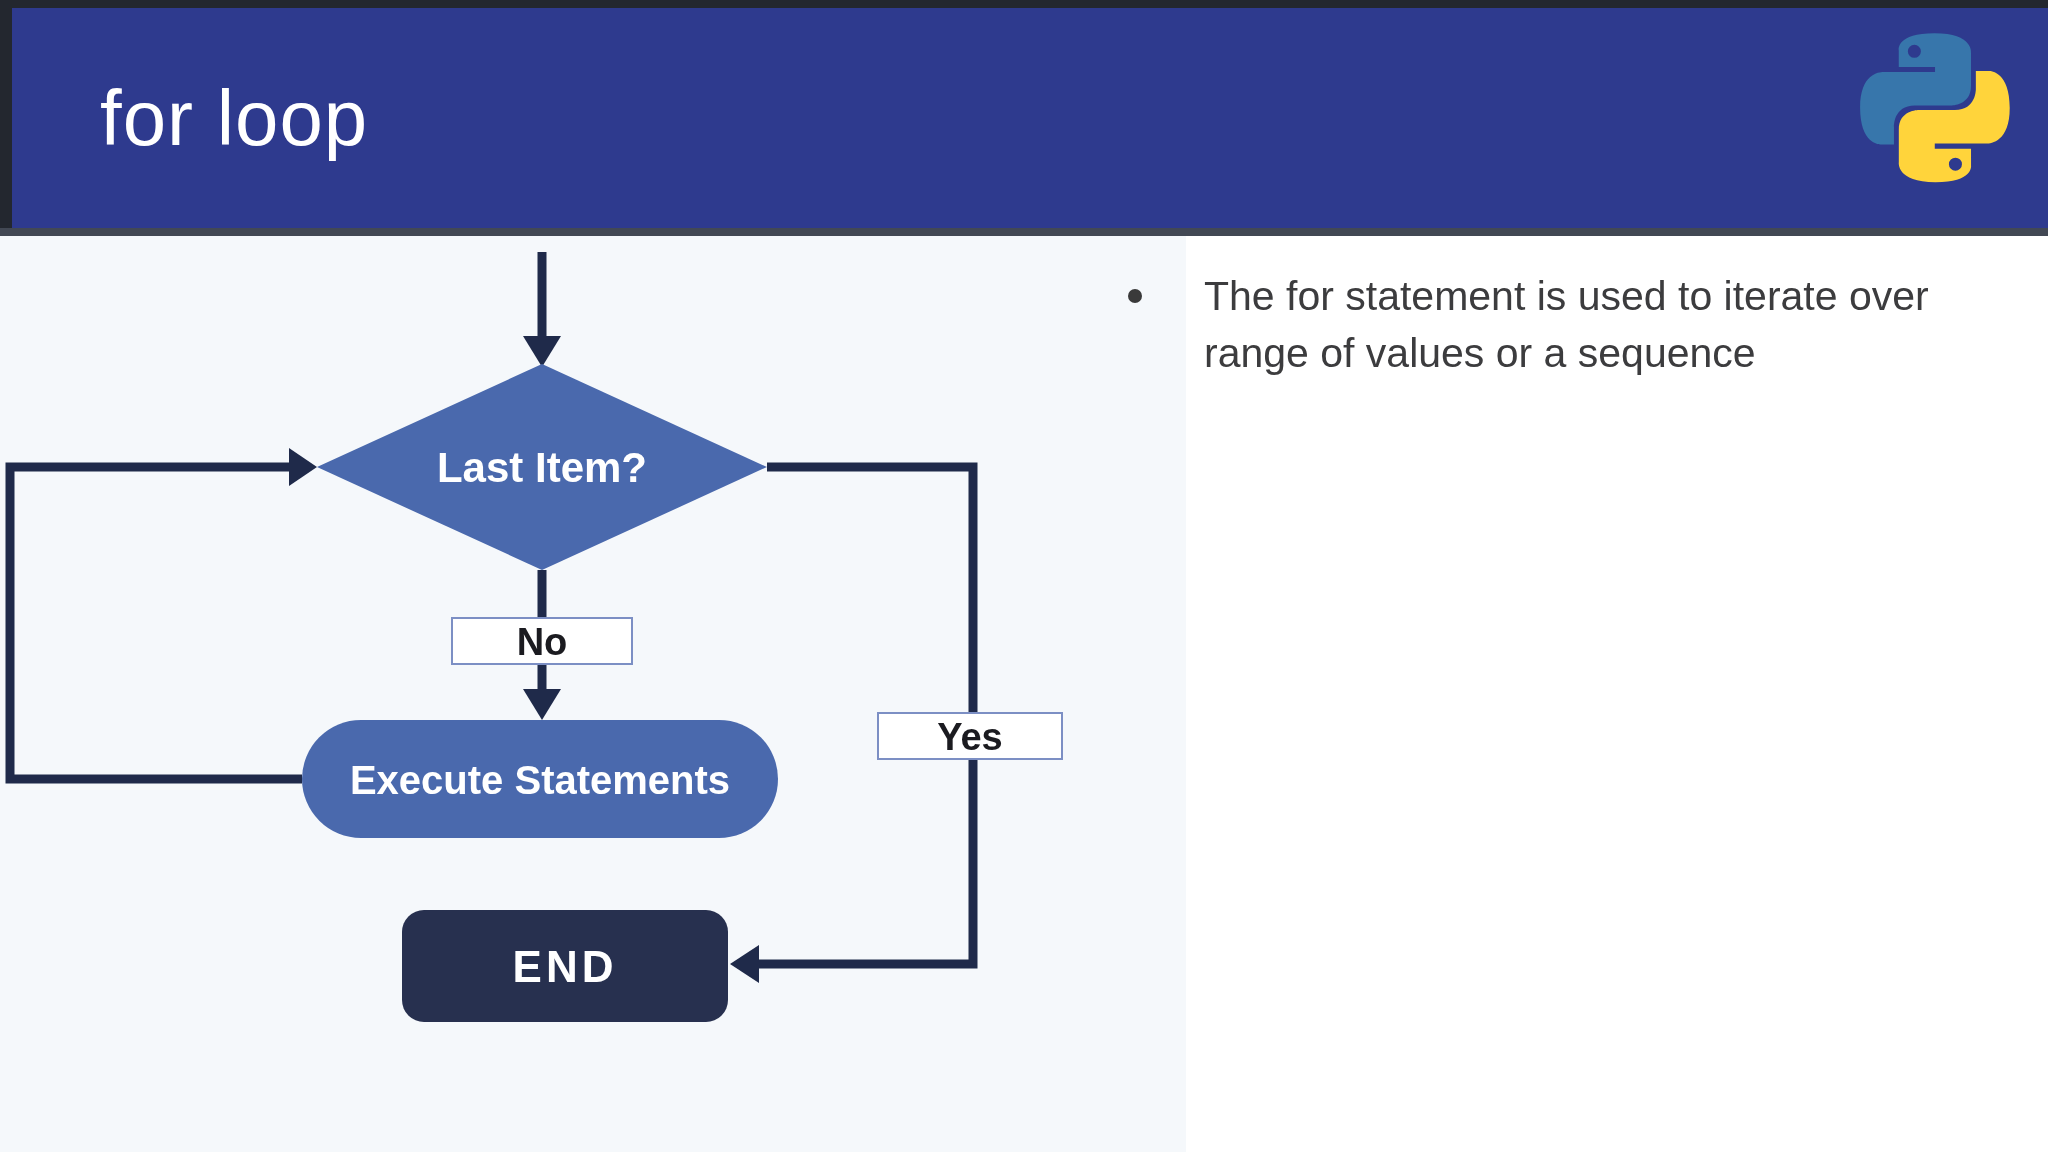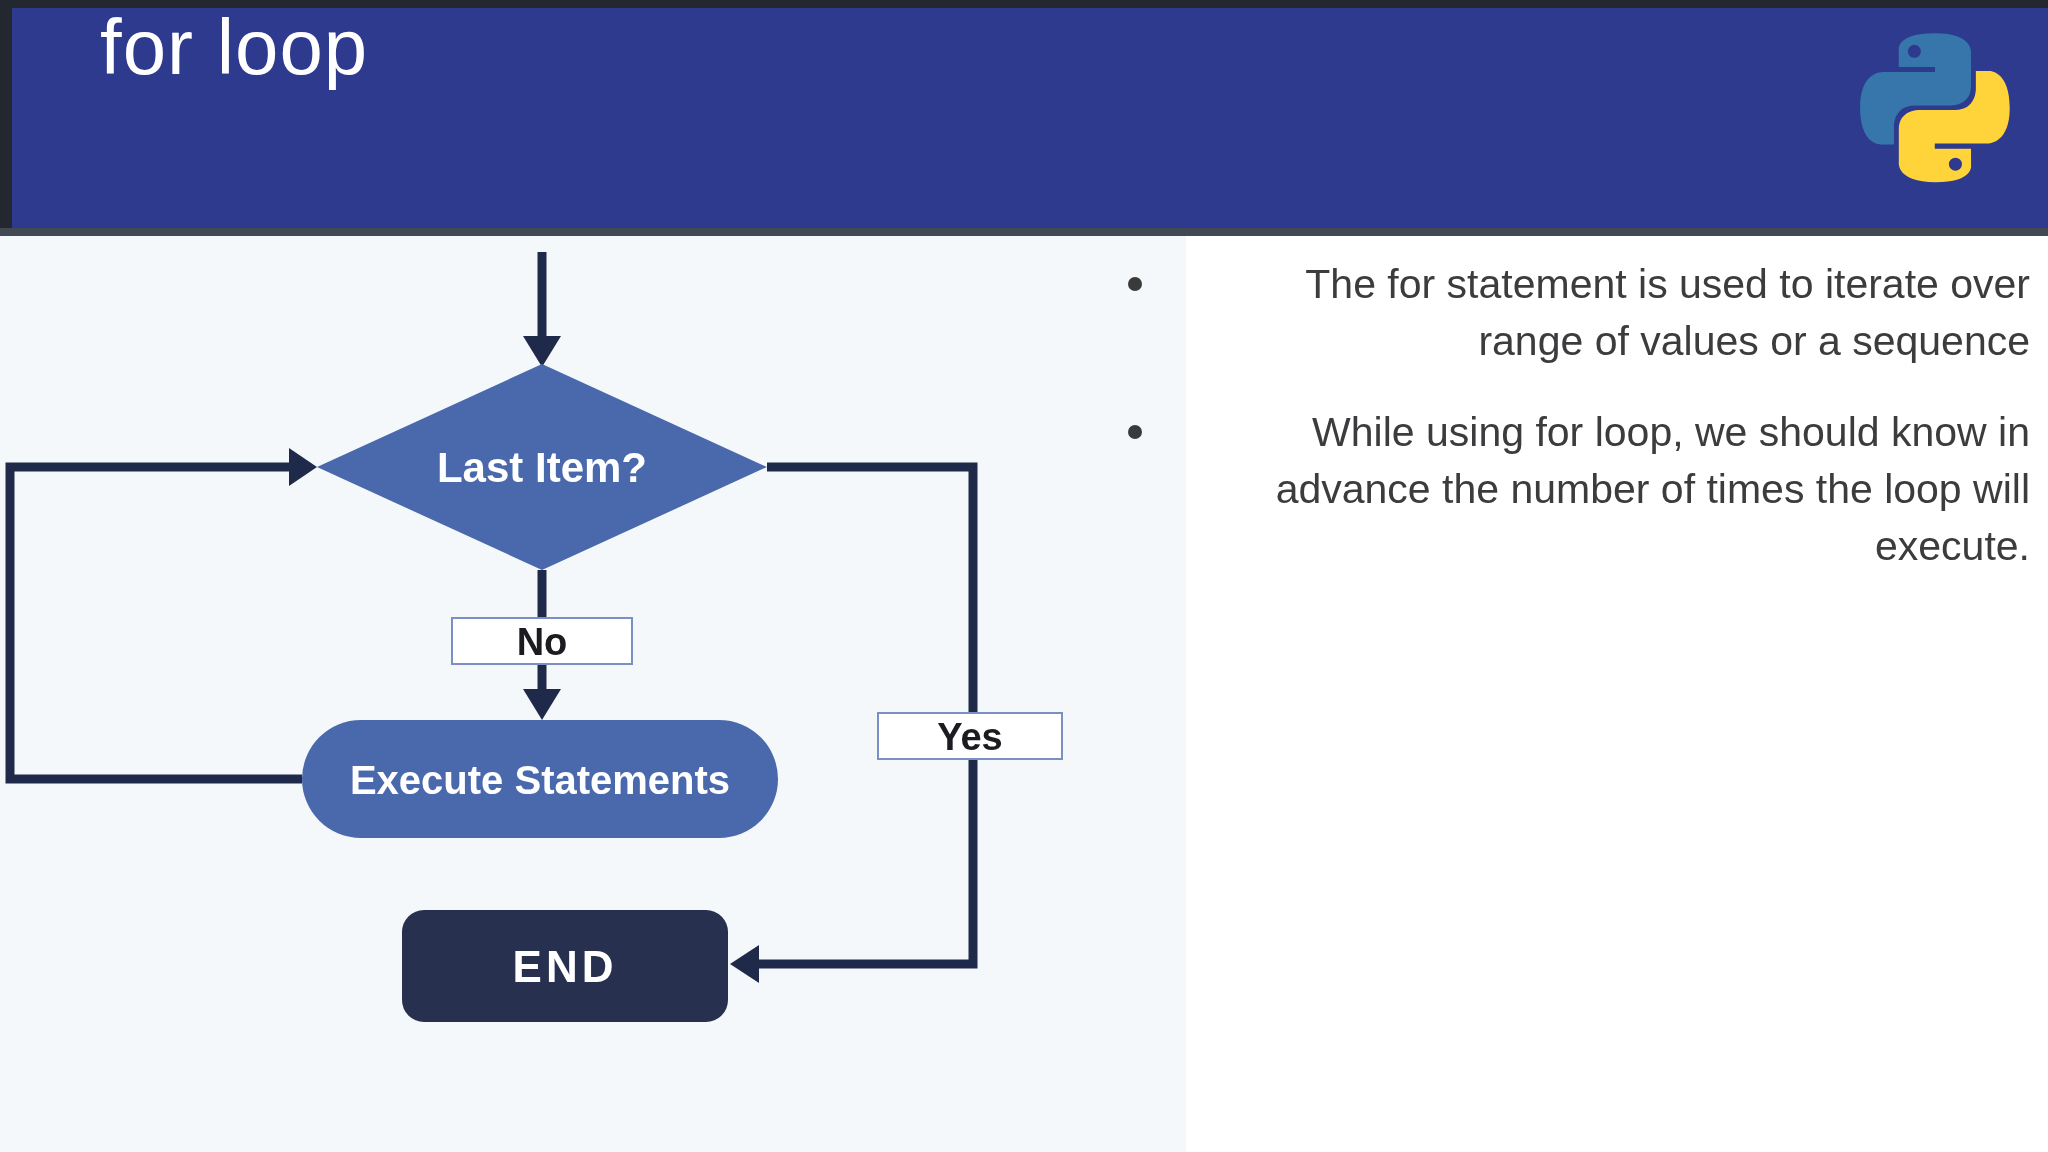--- a/index.html
+++ b/index.html
@@ -5,21 +5,21 @@
   html,body{margin:0;padding:0;}
   body{
     width:2048px;height:1152px;overflow:hidden;position:relative;
     background:#f5f8fb;
     font-family:"Liberation Sans", sans-serif;
   }
   .frame-top{position:absolute;left:0;top:0;width:2048px;height:8px;background:#23272f;}
   .frame-left{position:absolute;left:0;top:0;width:12px;height:236px;background:#23272f;}
   .header{
     position:absolute;left:12px;top:8px;width:2036px;height:220px;
-    background:#2e3a8e;display:flex;
+    background:#2e3a8e;display:flex;align-items:center;
   }
   .header-divider{position:absolute;left:0;top:228px;width:2048px;height:8px;background:#424854;}
   .title{
     margin:0 0 0 88px;color:#ffffff;font-size:78px;font-weight:300;
     letter-spacing:1px;line-height:1;
   }
   .logo{position:absolute;right:38px;top:24px;width:150px;height:168px;display:flex;align-items:center;justify-content:center;}
   .logo svg{width:150px;height:150px;}
   .text-panel{position:absolute;left:1186px;top:236px;width:862px;height:916px;background:#ffffff;}
   .flow{position:absolute;left:0;top:236px;width:1186px;height:916px;}
@@ -27,21 +27,21 @@
   .gate-label{fill:#1b1b20;font-weight:bold;font-family:"Liberation Sans",sans-serif;}
   .bullets{
     position:absolute;left:1100px;top:256px;width:930px;
     color:#3c3c3e;font-size:41px;line-height:57px;
   }
   .bullet{position:relative;padding-left:92px;margin-bottom:34px;}
   .bullet .dot{
     position:absolute;left:28px;top:21px;width:14px;height:14px;border-radius:50%;
     background:#3a3a3a;
   }
-  .bullet p{margin:0;max-width:845px;text-align:right;}
+  .bullet p{margin:12px;max-width:845px;}
 </style>
 </head>
 <body>
 
 <div>
 
   <div class="frame-top"></div>
   <div class="frame-left"></div>
 
   <div class="header">
@@ -88,19 +88,15 @@
 
     <rect x="402" y="674" width="326" height="112" rx="22" fill="#27304f"></rect>
     <text class="flow-label" x="565" y="746" font-size="44" text-anchor="middle" letter-spacing="4">END</text>
   </svg>
 
   <div class="bullets">
     <div class="bullet">
       <span class="dot"></span>
       <p>The for statement is used to iterate over range of values or a sequence</p>
     </div>
-    <div class="bullet">
-      <span class="dot"></span>
-      <p>While using for loop, we should know in advance the number of times the loop will execute.</p>
-    </div>
   </div>
 
 </div>
 
 </body></html>

